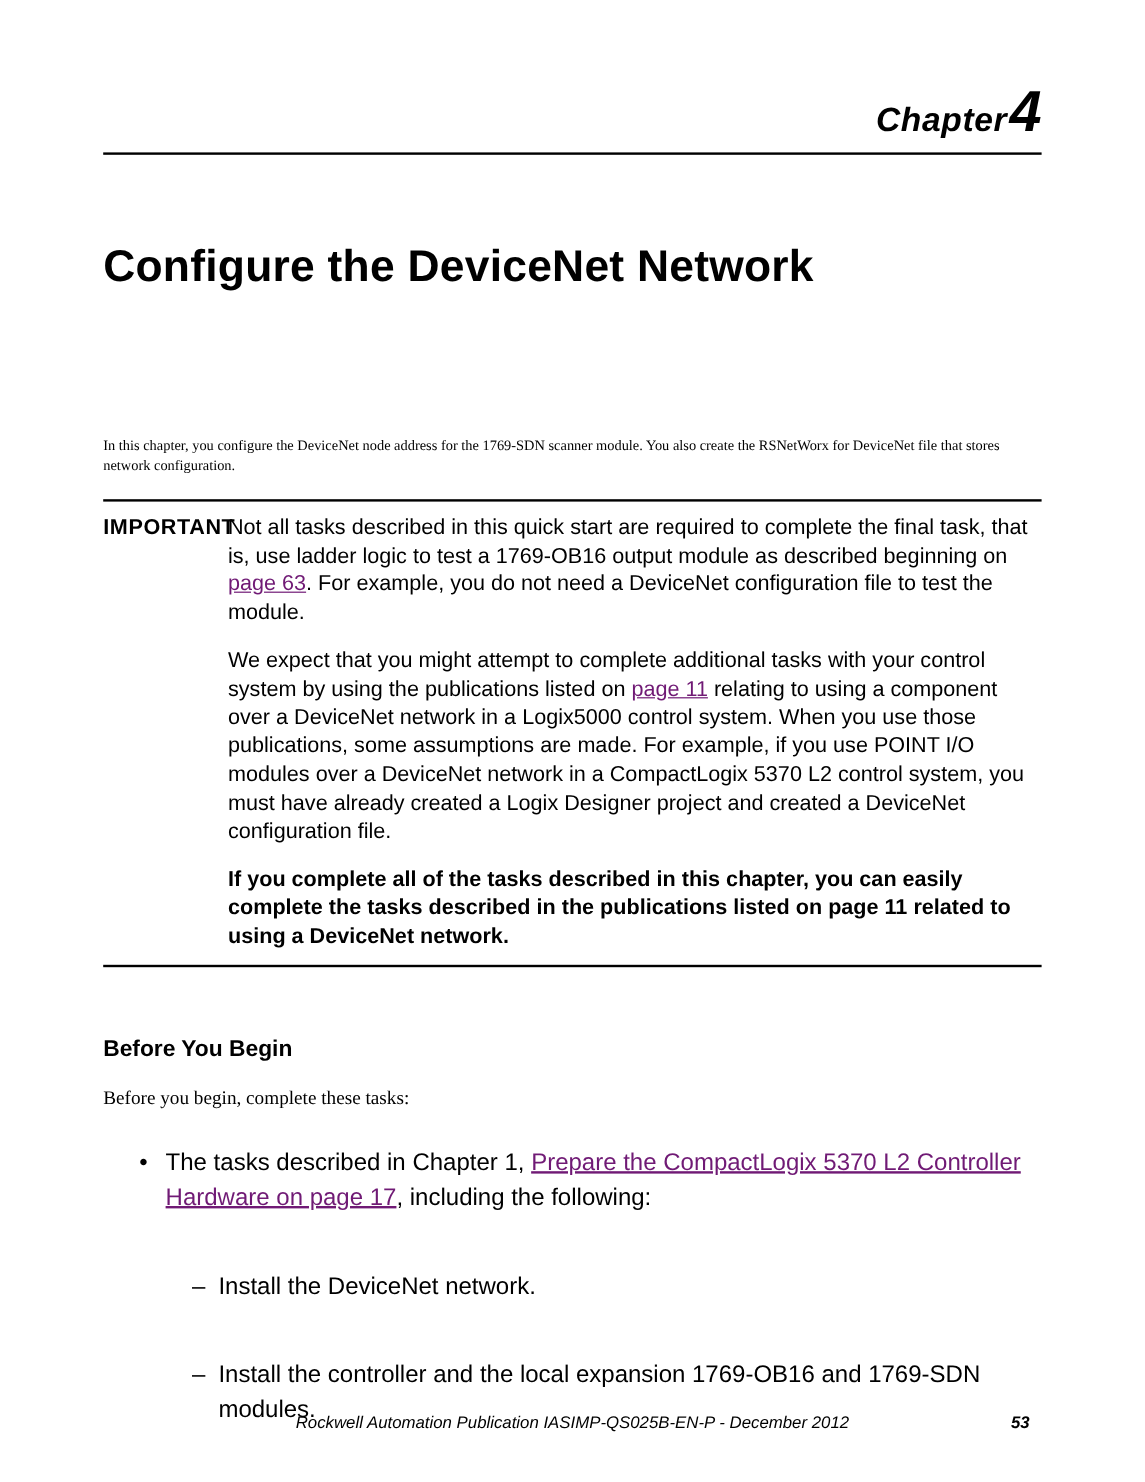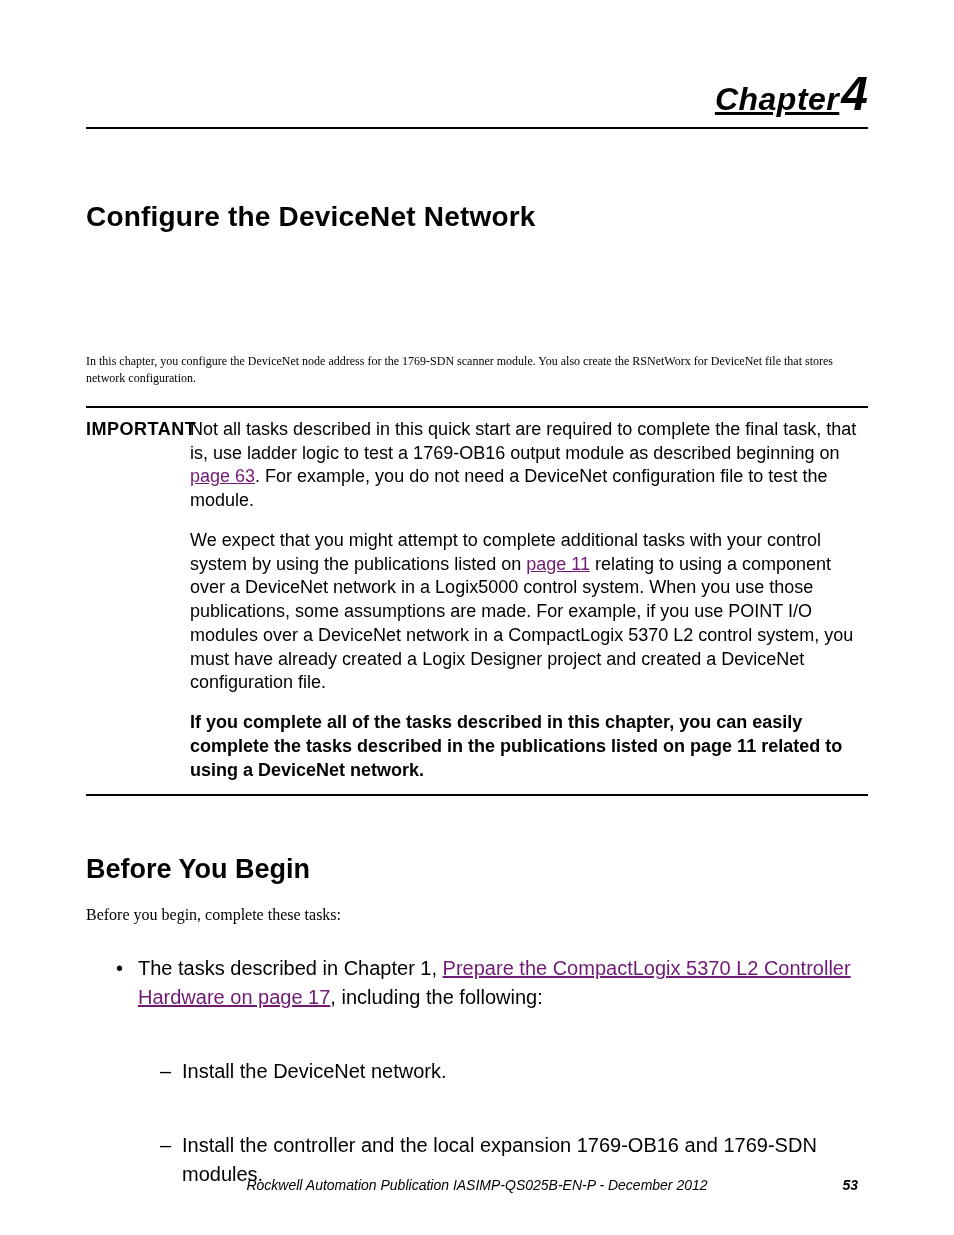--- a/index.html
+++ b/index.html
@@ -21,39 +21,38 @@
     padding: 66px 86px 0 86px;
   }
   .chapter-head {
     text-align: right;
     font-family: "Arial Narrow", Arial, sans-serif;
     font-style: italic;
     font-weight: 700;
     color: #000;
   }
   .chapter-head .word {
-    font-size: 32px;
+    font-size: 28px;
     letter-spacing: 0.5px;
     vertical-align: baseline;
-    text-decoration: underline;
   }
   .chapter-head .num {
     font-size: 48px;
     margin-left: 2px;
     vertical-align: baseline;
   }
   .rule {
     border: none;
     border-top: 2px solid #000;
     margin: 6px 0 0 0;
   }
   h1.title {
     font-family: "Arial Narrow", Arial, sans-serif;
     font-weight: 700;
-    font-size: 28px;
+    font-size: 37px;
     margin: 72px 0 0 0;
     letter-spacing: 0.2px;
   }
   p.intro {
     font-family: Georgia, "Times New Roman", serif;
     font-size: 12px;
     line-height: 1.45;
     margin: 120px 0 18px 0;
   }
   .important-box {
@@ -81,21 +80,21 @@
     margin-bottom: 0;
     font-weight: bold;
   }
   a.page-link {
     color: #701a75;
     text-decoration: underline;
   }
   h2.section {
     font-family: "Arial Narrow", Arial, sans-serif;
     font-weight: 700;
-    font-size: 27px;
+    font-size: 19px;
     margin: 58px 0 18px 0;
   }
   p.body {
     font-family: Georgia, "Times New Roman", serif;
     font-size: 16px;
     line-height: 1.45;
     margin: 0 0 18px 0;
   }
   ul.bullets {
     list-style: none;

